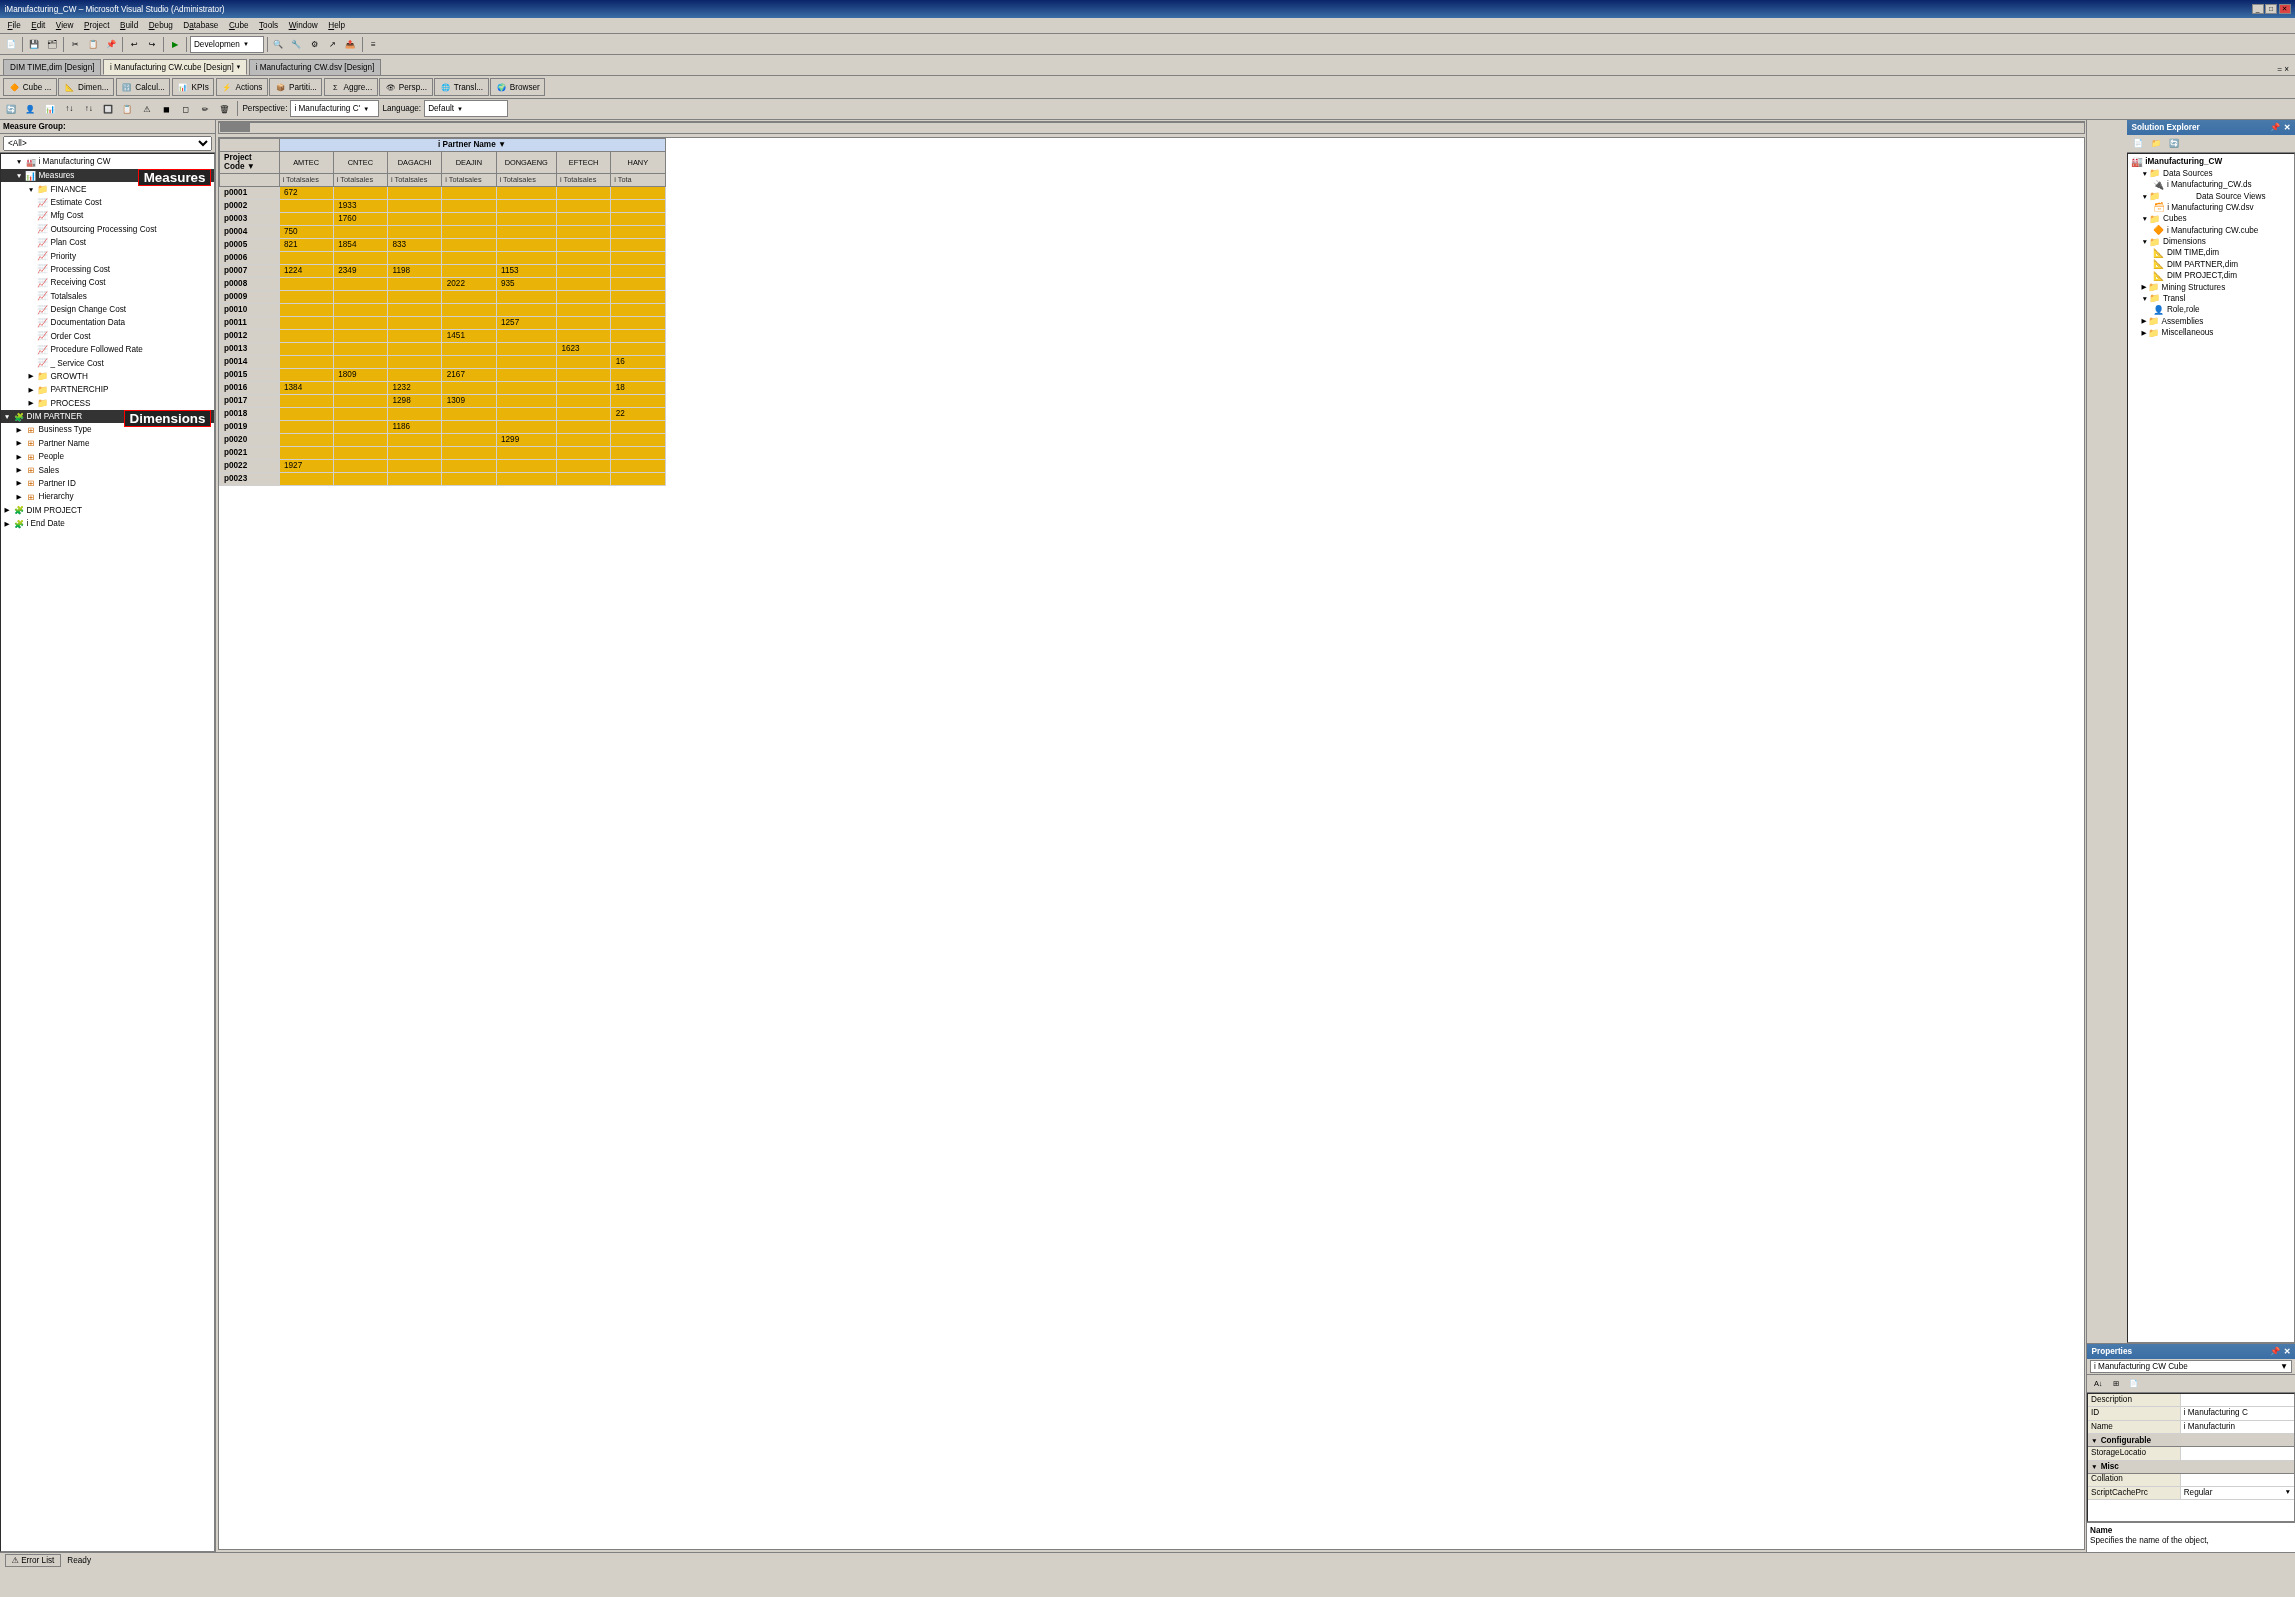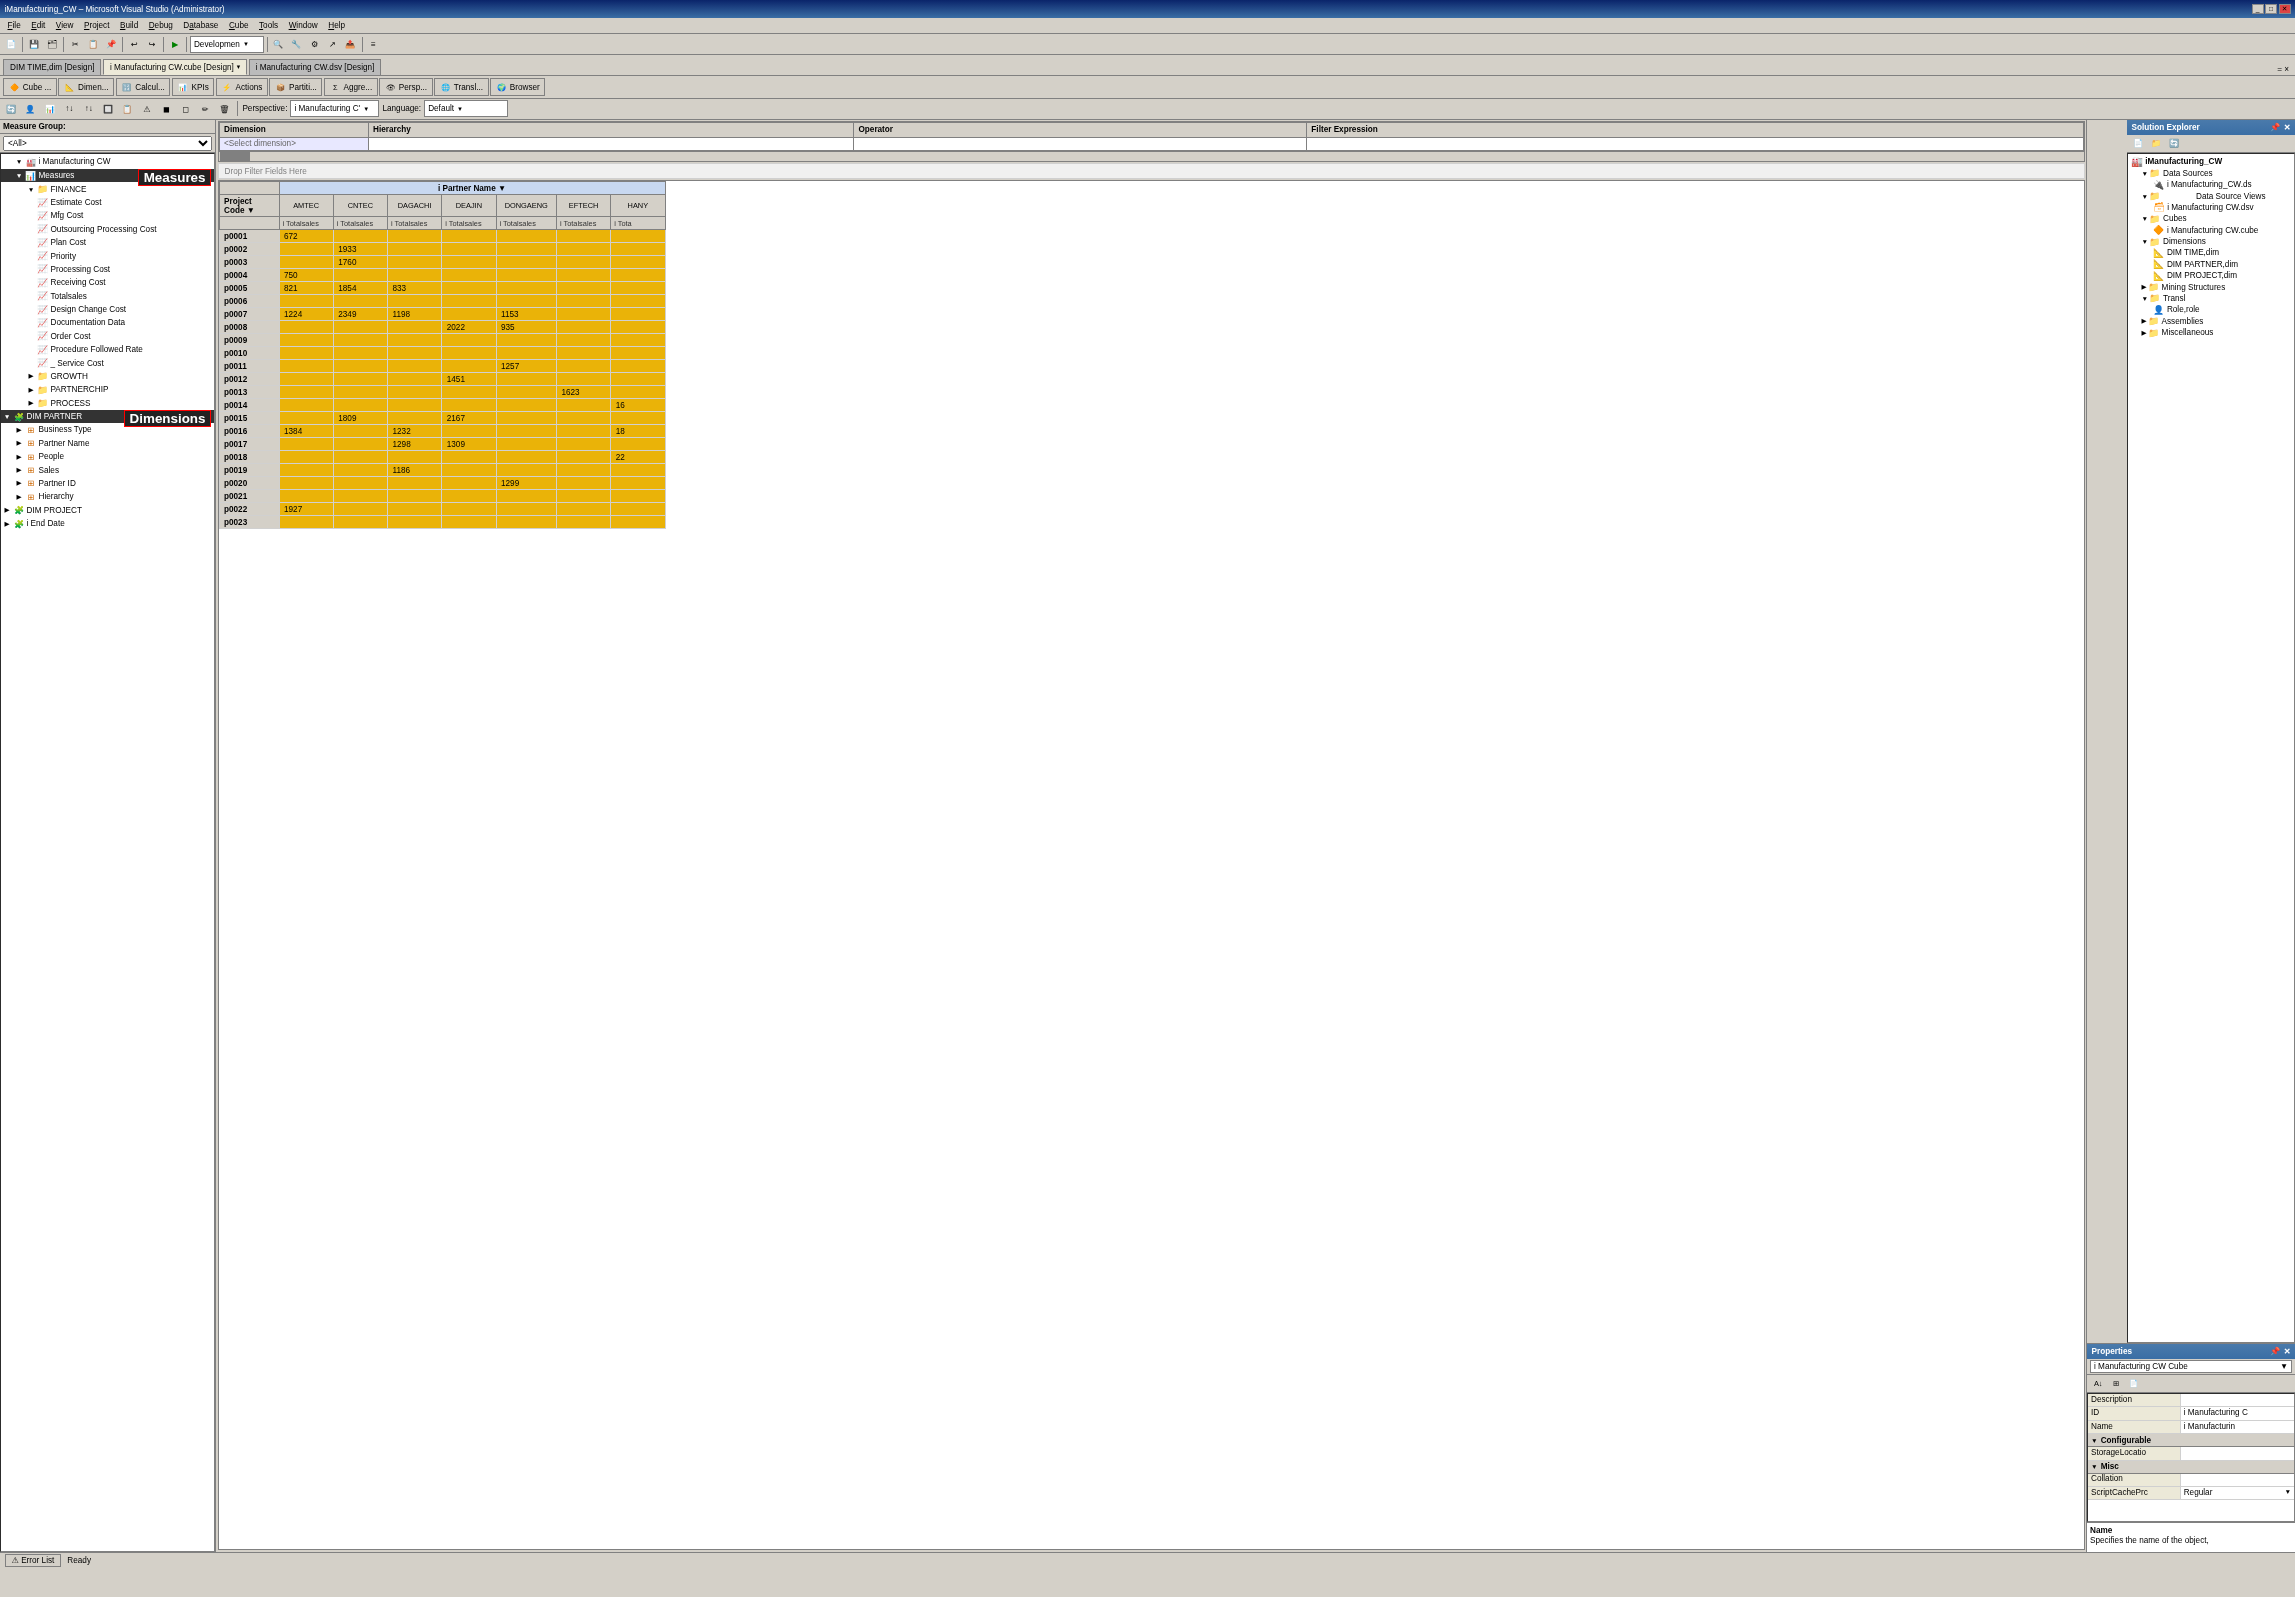--- a/index.html
+++ b/index.html
@@ -400,45 +400,26 @@
           <span class="tree-icon" style="color:#4169e1;">🧩</span>
           <span class="tree-label">i End Date</span>
         </div>
       </div>
     </div>
   </div>
 
   <div id="center-panel" style="flex:1;display:flex;flex-direction:column;overflow:hidden;background:#d4d0c8;">
 
     <div style="border:0.7px solid #808080;background:white;margin:1.5px;">
-      <table style="border-collapse:collapse;width:100%;">
-        <thead>
-          <tr>
-            <th style="background:#d4d0c8;border:0.7px solid #808080;padding:2.2px 4.5px;font-size:8.2px;text-align:left;width:149px;">Dimension</th>
-            <th style="background:#d4d0c8;border:0.7px solid #808080;padding:2.2px 4.5px;font-size:8.2px;text-align:left;">Hierarchy</th>
-            <th style="background:#d4d0c8;border:0.7px solid #808080;padding:2.2px 4.5px;font-size:8.2px;text-align:left;">Operator</th>
-            <th style="background:#d4d0c8;border:0.7px solid #808080;padding:2.2px 4.5px;font-size:8.2px;text-align:left;">Filter Expression</th>
-          </tr>
-        </thead>
-        <tbody>
-          <tr>
-            <td style="border:0.7px solid #808080;padding:1.5px 4.5px;font-size:8.2px;background:#e8e8ff;color:#666;">&lt;Select dimension&gt;</td>
-            <td style="border:0.7px solid #808080;padding:1.5px 4.5px;"></td>
-            <td style="border:0.7px solid #808080;padding:1.5px 4.5px;"></td>
-            <td style="border:0.7px solid #808080;padding:1.5px 4.5px;"></td>
-          </tr>
-        </tbody>
-      </table>
 
       <div style="height:10.4px;background:#d4d0c8;border-top:0.7px solid #808080;display:flex;align-items:center;">
         <div style="width:30px;height:9px;background:#808080;margin-left:1.5px;"></div>
       </div>
     </div>
 
-    <div style="padding:2.2px 6px;font-size:8.2px;color:#808080;background:#f0f0f0;border:0.7px solid #d0d0d0;margin:0 1.5px;">Drop Filter Fields Here</div>
 
     <div style="flex:1;overflow:auto;margin:1.5px;border:0.7px solid #808080;background:white;">
       <table style="border-collapse:collapse;font-size:8.2px;background:#eab308;min-width:447px;">
         <thead>
           <tr>
             <td style="background:#d4d0c8;border:0.7px solid #808080;padding:1.5px 4.5px;width:60px;"></td>
             <td colspan="7" style="background:#c8d8f0;border:0.7px solid #808080;padding:1.5px 4.5px;font-weight:bold;text-align:center;">i Partner Name ▼</td>
           </tr>
           <tr>
             <td style="background:#d4d0c8;border:0.7px solid #808080;padding:1.5px 4.5px;font-weight:bold;">Project Code ▼</td>

